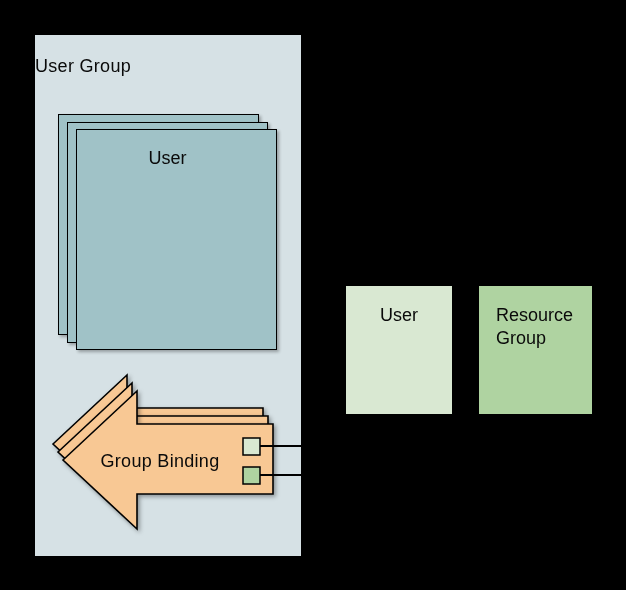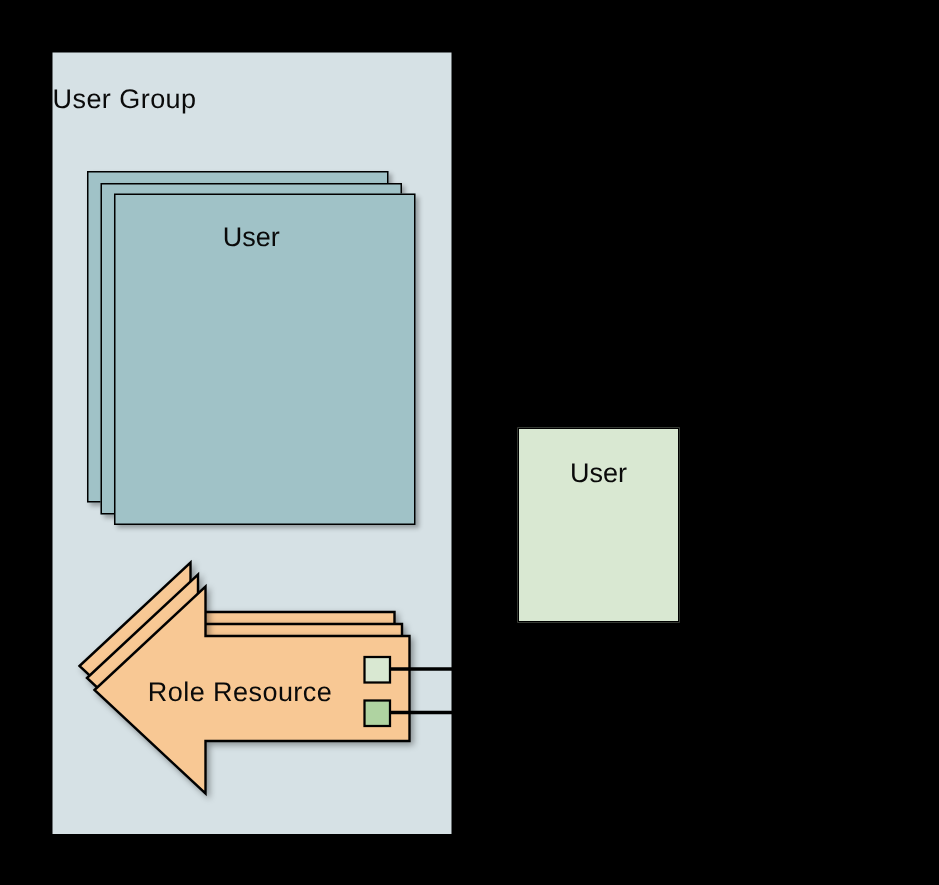--- a/index.html
+++ b/index.html
@@ -128,20 +128,23 @@
     <polygon class="arrow-poly" transform="translate(-5,-8)" points="63,460 137,391 137,424 273,424 273,494 137,494 137,529"></polygon>
     <polygon class="arrow-poly" points="63,460 137,391 137,424 273,424 273,494 137,494 137,529"></polygon>
 
     <line class="connector" x1="259" y1="446" x2="352" y2="446"></line>
     <line class="connector" x1="259" y1="475" x2="352" y2="475"></line>
 
     <rect class="link-square role" x="243" y="438" width="17" height="17"></rect>
     <rect class="link-square resource" x="243" y="467" width="17" height="17"></rect>
   </svg>
 
-  <div class="abs role-binding-label">Role Resource</div>
+  <div class="abs role-binding-label">Group Binding</div>
 
   <div class="abs role-box">
     <div class="abs box-label">User</div>
   </div>
 
+  <div class="abs resource-box">
+    <div class="abs box-label">Resource Group</div>
+  </div>
 
 </div>
 
 </body></html>

